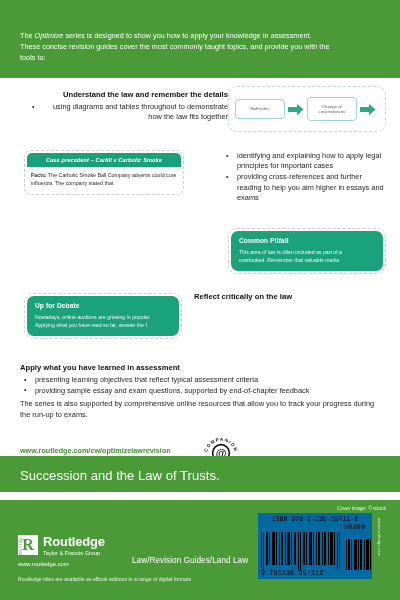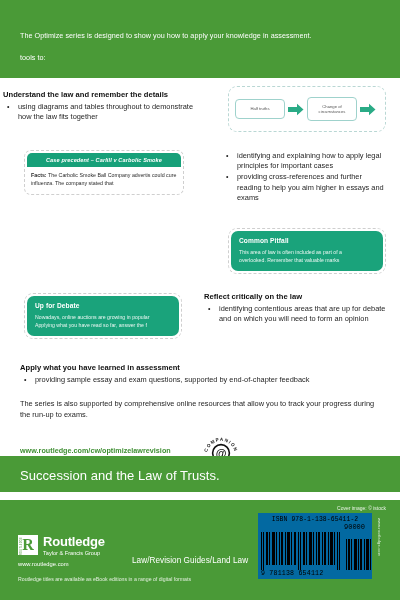--- a/index.html
+++ b/index.html
@@ -34,20 +34,21 @@
     position: absolute;
     left: 20px;
     top: 30px;
     width: 362px;
     color: #ffffff;
     font-size: 7.2px;
     line-height: 11.2px;
     letter-spacing: 0.05px;
   }
   .intro .em {
+    font-style: italic;
   }
 
   
   .body-area {
     position: absolute;
     left: 0; top: 78px;
     width: 400px;
     height: 378px;
     background: #ffffff;
   }
@@ -82,28 +83,28 @@
   }
   .para {
     font-size: 7.4px;
     line-height: 11px;
     color: #1f1f1f;
   }
 
   
   .blk { position: absolute; }
 
-  #blk-understand { left: 3px; top: 12px; width: 200px; }
+  #blk-understand { left: 28px; top: 12px; width: 200px; text-align: right; }
   #blk-flow       { left: 228px; top: 8px; width: 158px; }
   #blk-case       { left: 24px; top: 72px; width: 160px; }
   #blk-context    { left: 222px; top: 71px; width: 165px; }
   #blk-avoid      { left: 20px; top: 151px; width: 200px; }
   #blk-pitfall    { left: 228px; top: 150px; width: 158px; }
   #blk-debate     { left: 24px; top: 215px; width: 158px; }
-  #blk-reflect    { left: 204px; top: 214px; width: 190px; }
+  #blk-reflect    { left: 194px; top: 214px; width: 190px; }
   #blk-apply      { left: 20px; top: 285px; width: 360px; }
   #blk-series     { left: 20px; top: 320px; width: 360px; }
   #blk-url        { left: 20px; top: 368px; width: 240px; }
   #blk-badge      { left: 198px; top: 352px; width: 46px; height: 46px; }
 
   
   .flow-outer {
     border: 1px dashed #b9d7d4;
     border-radius: 9px;
     padding: 7px 6px;
@@ -358,21 +359,21 @@
   }
 </style>
 </head>
 <body>
 
 <div class="page">
 
   <div class="top-band">
     <div class="intro">
       <span>The </span><span class="em">Optimize</span><span> series is designed to show you how to apply your knowledge in assessment.</span><br>
-      <br>
+      <span>These concise revision guides cover the most commonly taught topics, and provide you with the</span><br>
       <span>tools to:</span>
     </div>
   </div>
 
   <div class="body-area">
 
     <div class="blk" id="blk-understand">
       <div class="heading">Understand the law and remember the details</div>
       <ul class="bullets">
         <li>using diagrams and tables throughout to demonstrate how the law fits together</li>
@@ -429,28 +430,26 @@
           <div class="feature-text">
             <span class="ln">Nowadays, online auctions are growing in popular</span>
             <span class="ln">Applying what you have read so far, answer the f</span>
           </div>
         </div>
       </div>
     </div>
 
     <div class="blk" id="blk-reflect">
       <div class="heading">Reflect critically on the law</div>
-      <ul class="bullets">
-        <li>identifying contentious areas that are up for debate and on which you will need to form an opinion</li>
-      </ul>
     </div>
 
     <div class="blk" id="blk-apply">
       <div class="heading">Apply what you have learned in assessment</div>
       <ul class="bullets">
+        <li>presenting learning objectives that reflect typical assessment criteria</li>
         <li>providing sample essay and exam questions, supported by end-of-chapter feedback</li>
       </ul>
     </div>
 
     <div class="blk" id="blk-url">
       <div class="url-text">www.routledge.com/cw/optimizelawrevision</div>
     </div>
 
     <div class="blk" id="blk-series">
       <div class="para">The series is also supported by comprehensive online resources that allow you to track your progress during the run-up to exams.</div>

